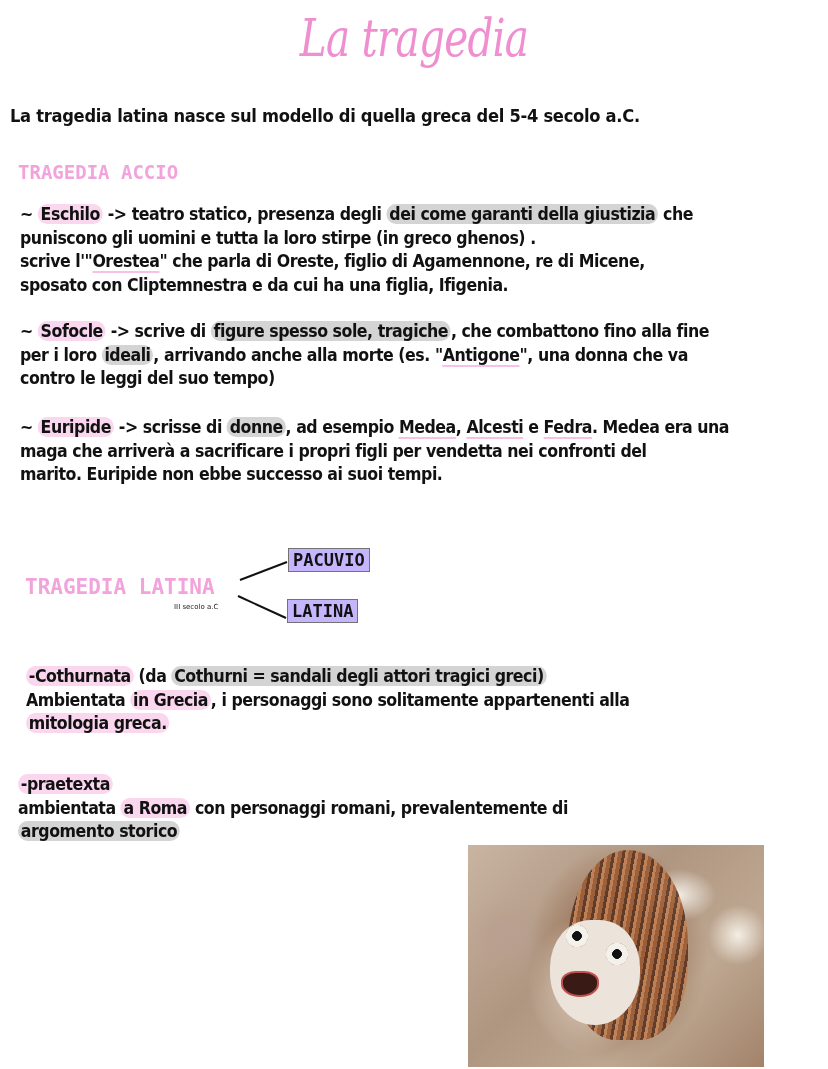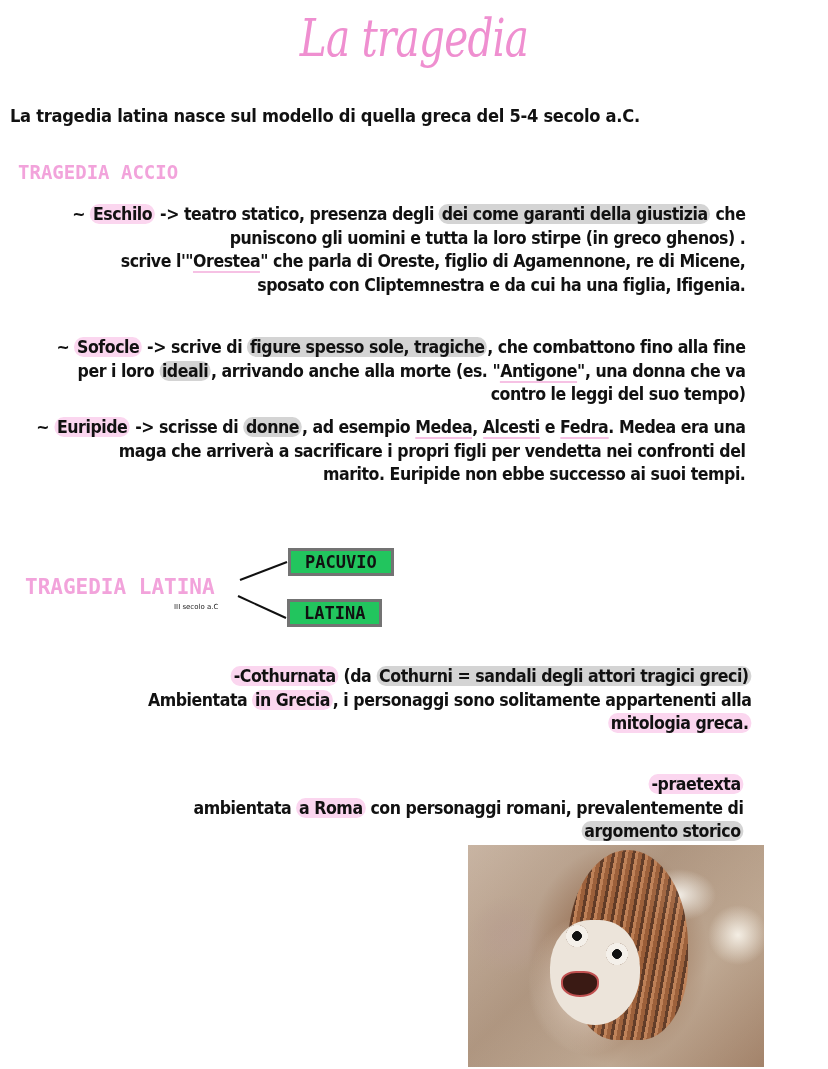--- a/index.html
+++ b/index.html
@@ -16,35 +16,35 @@
   .intro {
     position: absolute; left: 10px; top: 106px; font-size: 17px; font-weight: bold;
     letter-spacing: -0.3px; transform: scaleX(0.96); transform-origin: left;
   }
   .section-title {
     position: absolute; font-family: "DejaVu Sans Mono", monospace; font-weight: bold;
     color: #f2a3db; letter-spacing: 0px;
   }
   .para {
     position: absolute; left: 20px; width: 780px; font-size: 17px; font-weight: bold;
-    line-height: 23.5px; letter-spacing: -0.5px; text-align: right;
+    line-height: 23.5px; letter-spacing: -0.5px;
   }
   .para .line { display: block; white-space: nowrap; transform-origin: left; }
   .hl-pink { background: #fbd6ef; border-radius: 10px; padding: 0 3px; }
   .hl-grey { background: #d4d4d4; border-radius: 10px; padding: 0 3px; }
   .ul-pink { border-bottom: 2px solid #f6c1e4; }
   .diagram-title {
     position: absolute; left: 25px; top: 575px; font-size: 21px; text-align: right;
   }
   .diagram-sub {
     position: absolute; left: 174px; top: 603px; font-size: 7px; font-weight: normal; color: #222;
   }
   .diagram-box {
     position: absolute; font-family: "DejaVu Sans Mono", monospace; font-weight: bold;
-    font-size: 17px; border: 3px solid #737373; padding: 1px 14px; background: #22c55e;
+    font-size: 17px; border: 1px solid #737373; padding: 1px 4px; background: #c4b5fd;
   }
   .diagram-lines { position: absolute; left: 0; top: 0; }
   .mosaic {
     position: absolute; left: 468px; top: 845px; width: 296px; height: 222px;
     background:
       radial-gradient(ellipse 38px 26px at 210px 50px, #f3efe8 0, rgba(243,239,232,0) 100%),
       radial-gradient(ellipse 30px 30px at 270px 90px, #f4eee4 0, rgba(244,238,228,0) 100%),
       radial-gradient(ellipse 60px 70px at 120px 140px, #e9ddd0 0, rgba(233,221,208,0) 100%),
       radial-gradient(ellipse 90px 110px at 150px 110px, #8a5a3a 0, rgba(138,90,58,0.2) 100%),
       radial-gradient(ellipse 40px 40px at 40px 90px, #c4b0a6 0, rgba(196,176,166,0) 100%),
@@ -82,21 +82,21 @@
   <span class="line" style="transform:scaleX(0.93);">
     <span>~ </span><span class="hl-pink">Eschilo</span><span> -&gt; teatro statico, presenza degli </span><span class="hl-grey">dei come garanti della giustizia</span><span> che</span>
   </span>
   <span class="line" style="transform:scaleX(0.93);">puniscono gli uomini e tutta la loro stirpe (in greco ghenos) .</span>
   <span class="line" style="transform:scaleX(0.93);">
     <span> scrive l'"</span><span class="ul-pink">Orestea</span><span>" che parla di Oreste, figlio di Agamennone, re di Micene,</span>
   </span>
   <span class="line" style="transform:scaleX(0.93);">sposato con Cliptemnestra e da cui ha una figlia, Ifigenia.</span>
 </div>
 
-<div class="para" style="top:336px;">
+<div class="para" style="top:320px;">
   <span class="line" style="transform:scaleX(0.93);">
     <span>~ </span><span class="hl-pink">Sofocle</span><span> -&gt; scrive di </span><span class="hl-grey">figure spesso sole, tragiche</span><span>, che combattono fino alla fine</span>
   </span>
   <span class="line" style="transform:scaleX(0.93);">
     <span>per i loro </span><span class="hl-grey">ideali</span><span>, arrivando anche alla morte (es. "</span><span class="ul-pink">Antigone</span><span>", una donna che va</span>
   </span>
   <span class="line" style="transform:scaleX(0.93);">contro le leggi del suo tempo)</span>
 </div>
 
 <div class="para" style="top:416px;">

